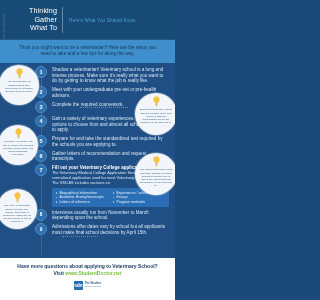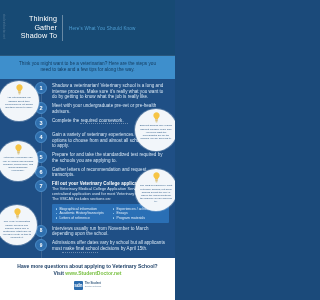--- a/index.html
+++ b/index.html
@@ -7,21 +7,21 @@
   body {
     font-family:"Liberation Sans", sans-serif;
     background:#1b4a7a;
     overflow:hidden;
     position:relative;
   }
   .page { width:175px; height:300px; position:relative; background:#1f4f85; }
 
   
   .header {
-    height:56px; background:#174a74; position:relative;
+    height:40px; background:#174a74; position:relative;
     display:flex; align-items:center; padding:0 6px;
   }
   .header::after{
     content:""; position:absolute; left:0; right:0; bottom:0; height:1px;
     background:rgba(255,255,255,.08);
   }
   .hdr-left {
     width:56px; text-align:right; color:#ffffff;
     font-size:7.2px; line-height:8.4px; font-weight:400;
     padding-right:5px; letter-spacing:.1px;
@@ -146,21 +146,21 @@
 </head>
 <body>
 
 <div class="page">
 
   <div class="header">
     <div class="hdr-vert">studentdoctor.net</div>
     <div class="hdr-left">
       <div>Thinking</div>
       <div>Gather</div>
-      <div>Shadow To</div>
+      <div>What To</div>
     </div>
     <div class="hdr-divider"></div>
     <div class="hdr-right">
       <div class="hdr-sub">Here's What You Should Know</div>
     </div>
   </div>
 
   <div class="intro">Think you might want to be a veterinarian? Here are the steps you need to take and a few tips for along the way.</div>
 
   <div class="steps">

